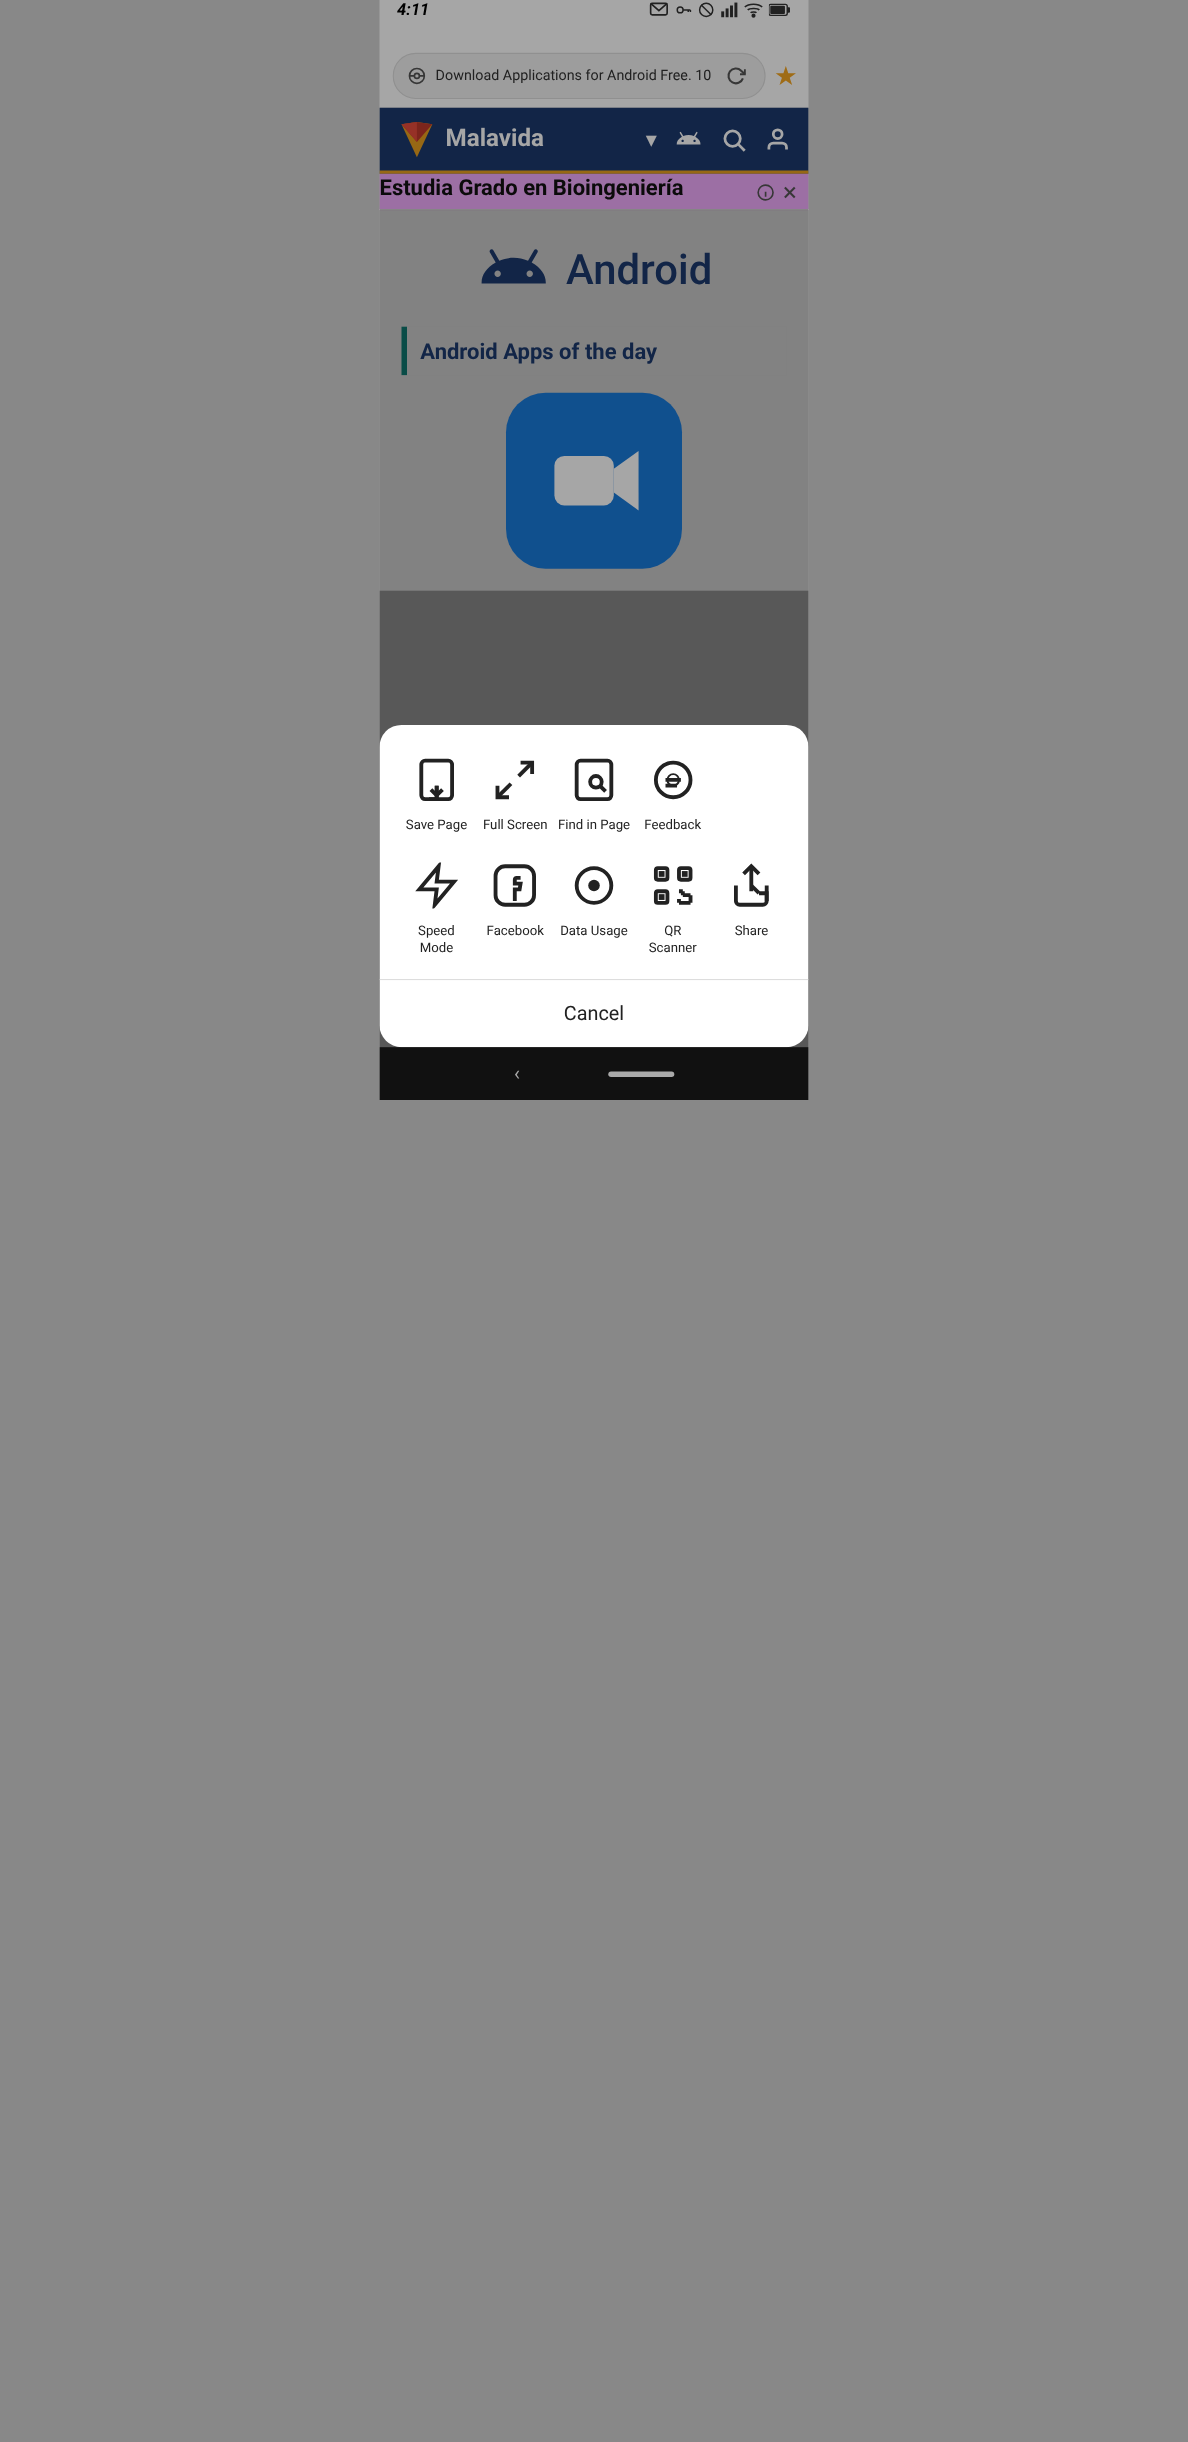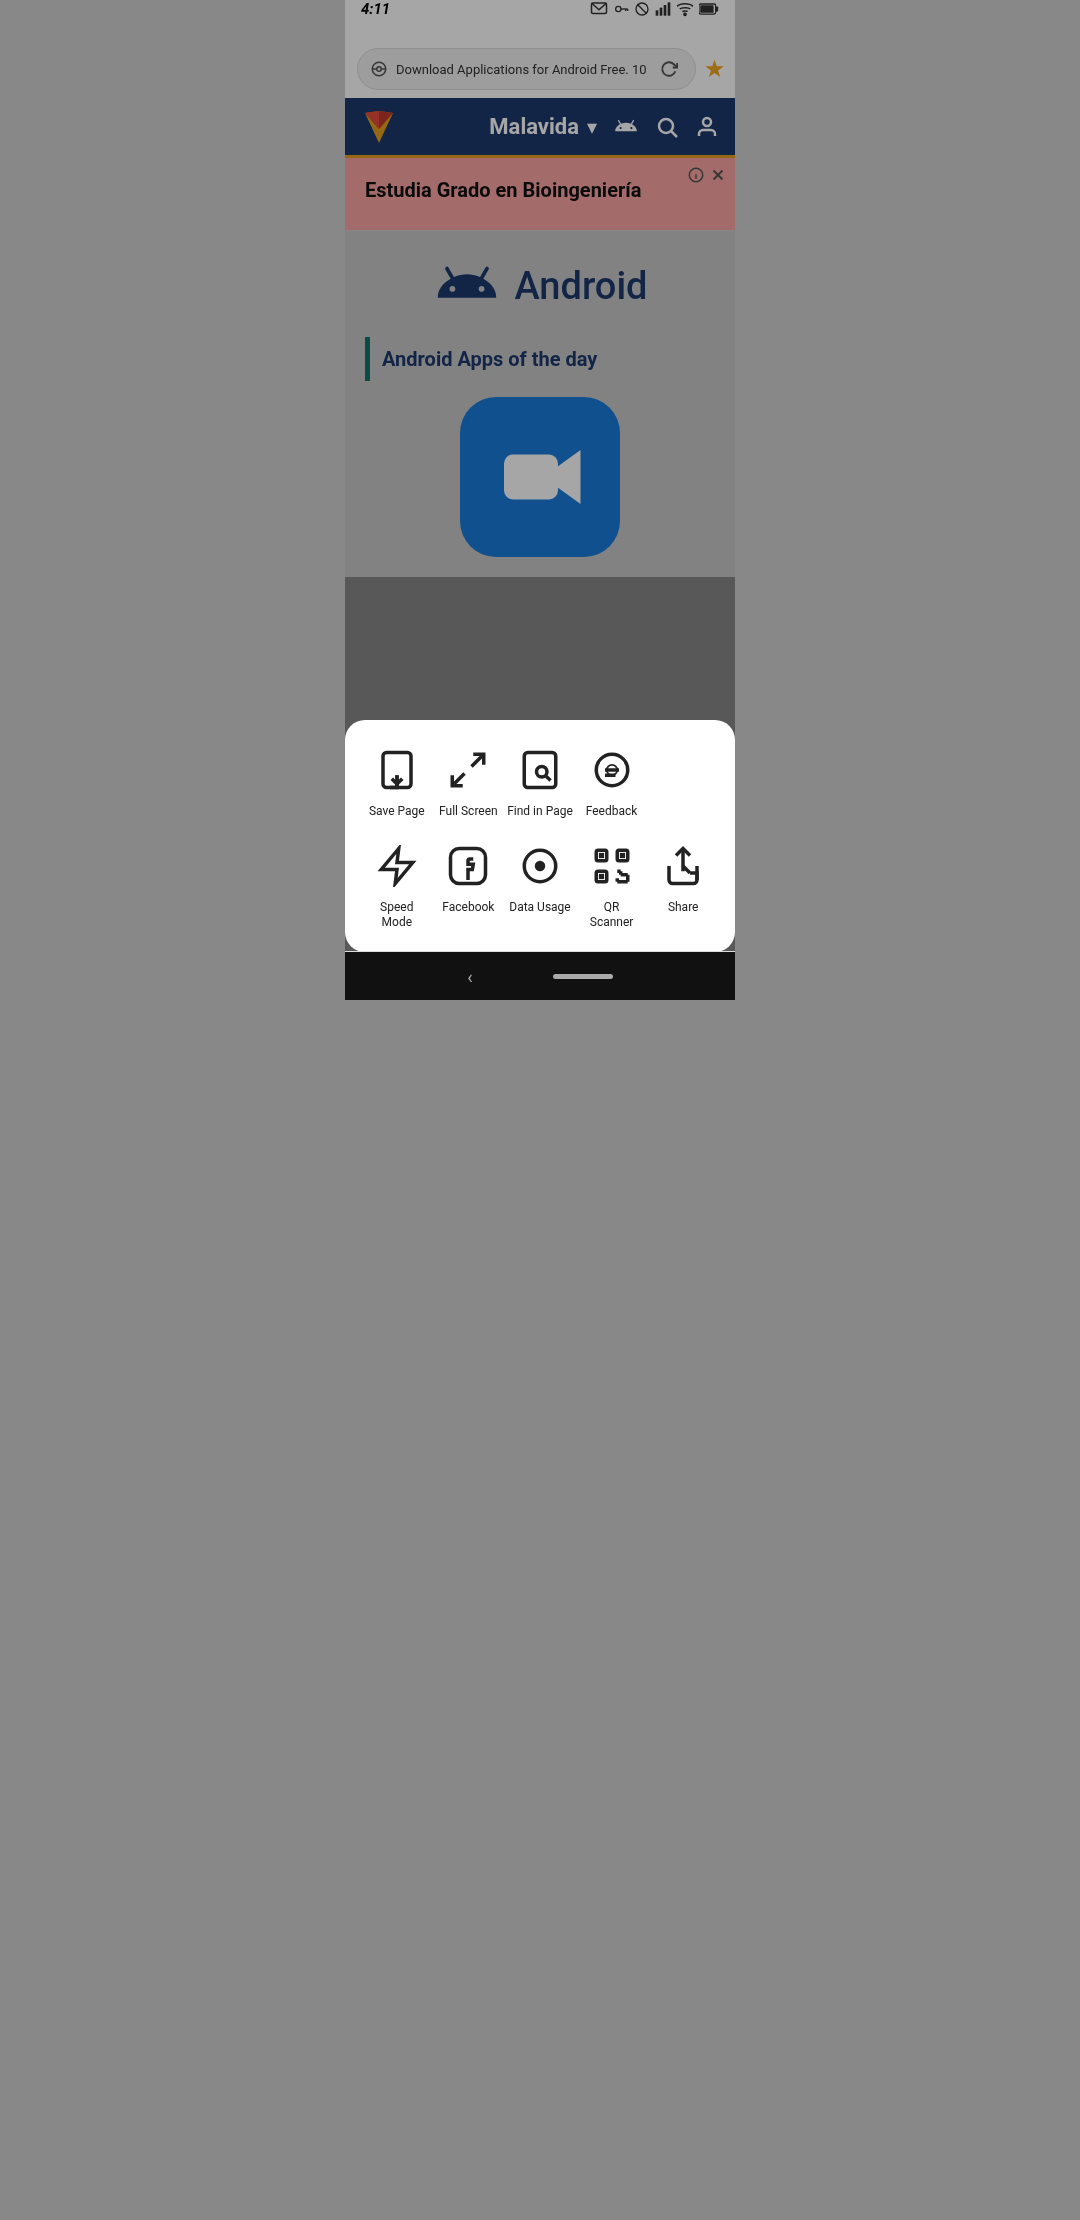--- a/index.html
+++ b/index.html
@@ -72,43 +72,42 @@
 
     
     .nav-header {
       background: #1c3a6e;
       height: 60px;
       display: flex;
       align-items: center;
       padding: 0 16px;
       gap: 8px;
       border-bottom: 3px solid #e8a020;
-      text-align: right;
     }
     .site-name {
       color: #fff;
       font-size: 22px;
       font-weight: bold;
       flex: 1;
     }
     .nav-actions {
       display: flex;
       align-items: center;
       gap: 16px;
     }
     .nav-icon {
       color: #fff;
       font-size: 20px;
       cursor: pointer;
     }
 
     
     .ad-banner {
-      background: #fca5a5;
-      padding: 20px;
+      background: #f0abfc;
+      padding: 0;
       position: relative;
       border-bottom: 1px solid #ccc;
     }
     .ad-close {
       position: absolute;
       top: 8px;
       right: 8px;
       display: flex;
       gap: 4px;
     }
@@ -504,18 +503,19 @@
           <polyline points="16 6 12 2 8 6"></polyline>
           <line x1="12" y1="2" x2="12" y2="15"></line>
           <path d="M16 16 L20 16 L20 20 M16 16 L12 12"></path>
         </svg>
       </div>
       <span class="sheet-item-label">Share</span>
     </div>
   </div>
 
   <div class="sheet-divider"></div>
+  <div class="sheet-cancel">Cancel</div>
 </div>
 
 <div class="android-nav">
   <span class="nav-back">‹</span>
   <div class="nav-home-pill"></div>
 </div>
 
 </body></html>

